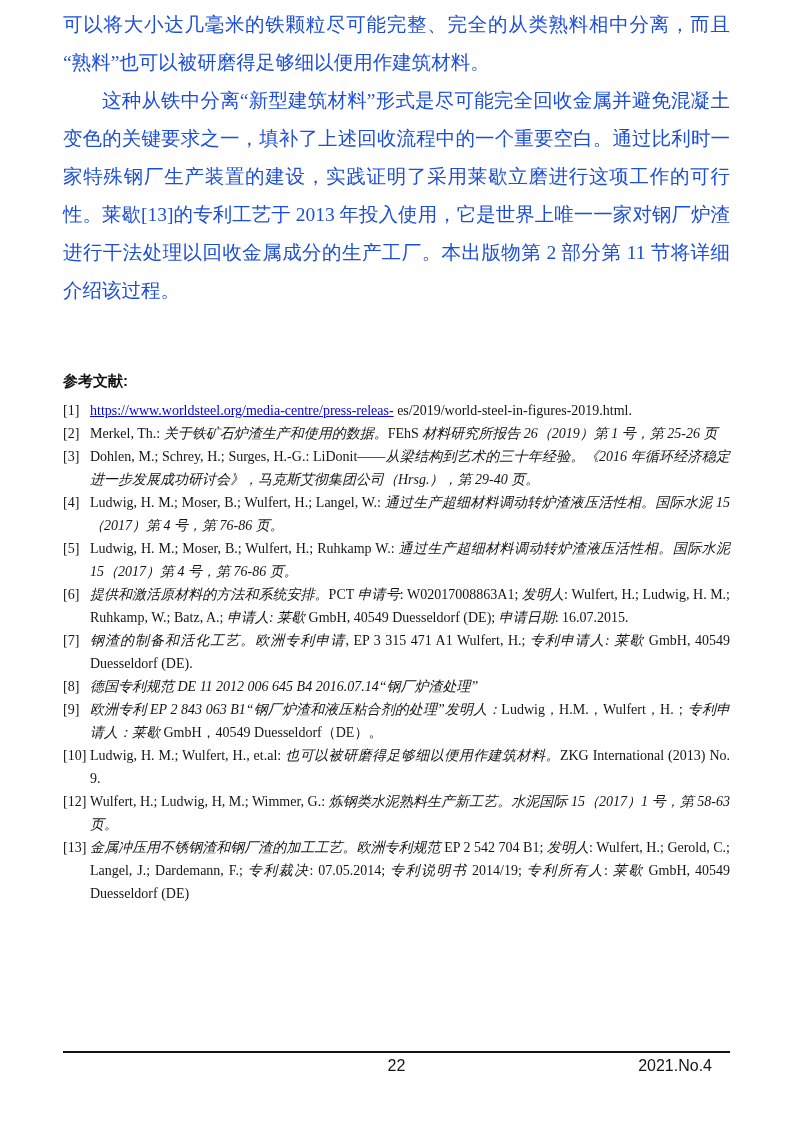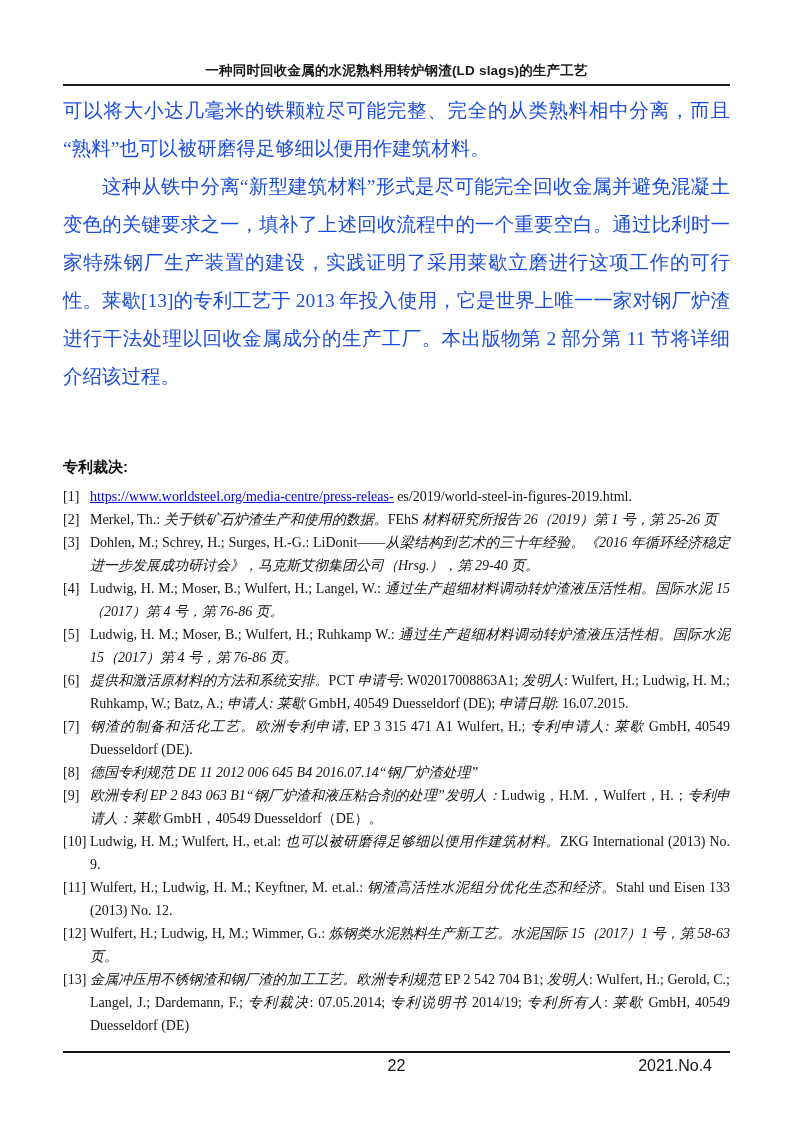--- a/index.html
+++ b/index.html
@@ -87,43 +87,39 @@
     top: 4px;
     right: 18px;
   }
 </style>
 </head>
 <body>
 
 <div class="page">
   <div class="content">
 
-    <div class="header">
-      <div class="header-title">一种同时回收金属的水泥熟料用转炉钢渣(LD slags)的生产工艺</div>
-    </div>
 
     <div class="body-text">
       <p class="para">可以将大小达几毫米的铁颗粒尽可能完整、完全的从类熟料相中分离，而且“熟料”也可以被研磨得足够细以便用作建筑材料。</p>
       <p class="para indent">这种从铁中分离“新型建筑材料”形式是尽可能完全回收金属并避免混凝土变色的关键要求之一，填补了上述回收流程中的一个重要空白。通过比利时一家特殊钢厂生产装置的建设，实践证明了采用莱歇立磨进行这项工作的可行性。莱歇[13]的专利工艺于 2013 年投入使用，它是世界上唯一一家对钢厂炉渣进行干法处理以回收金属成分的生产工厂。本出版物第 2 部分第 11 节将详细介绍该过程。</p>
     </div>
 
     <div class="refs">
-      <div class="refs-heading">专利裁决:</div>
+      <div class="refs-heading">参考文献:</div>
       <ol class="refs-list" id="refs-list">
           <li class="ref-item"><span class="ref-label">[1]</span><a class="ref-link" href="#">https://www.worldsteel.org/media-centre/press-releas-</a><span class="ref-roman"> es/2019/world-steel-in-figures-2019.html.</span></li>
           <li class="ref-item"><span class="ref-label">[2]</span><span class="ref-roman">Merkel, Th.: </span><span class="ref-italic">关于铁矿石炉渣生产和使用的数据。</span><span class="ref-roman">FEhS </span><span class="ref-italic">材料研究所报告 26（2019）第 1 号，第 25-26 页</span></li>
           <li class="ref-item"><span class="ref-label">[3]</span><span class="ref-roman">Dohlen, M.; Schrey, H.; Surges, H.-G.: LiDonit——</span><span class="ref-italic">从梁结构到艺术的三十年经验。《2016 年循环经济稳定进一步发展成功研讨会》，马克斯艾彻集团公司（Hrsg.），第 29-40 页。</span></li>
           <li class="ref-item"><span class="ref-label">[4]</span><span class="ref-roman">Ludwig, H. M.; Moser, B.; Wulfert, H.; Langel, W.: </span><span class="ref-italic">通过生产超细材料调动转炉渣液压活性相。国际水泥 15（2017）第 4 号，第 76-86 页。</span></li>
           <li class="ref-item"><span class="ref-label">[5]</span><span class="ref-roman">Ludwig, H. M.; Moser, B.; Wulfert, H.; Ruhkamp W.: </span><span class="ref-italic">通过生产超细材料调动转炉渣液压活性相。国际水泥 15（2017）第 4 号，第 76-86 页。</span></li>
           <li class="ref-item"><span class="ref-label">[6]</span><span class="ref-italic">提供和激活原材料的方法和系统安排。</span><span class="ref-roman">PCT </span><span class="ref-italic">申请号</span><span class="ref-roman">: W02017008863A1;  </span><span class="ref-italic">发明人</span><span class="ref-roman">: Wulfert, H.; Ludwig, H. M.; Ruhkamp, W.; Batz, A.;  </span><span class="ref-italic">申请人: 莱歇</span><span class="ref-roman"> GmbH, 40549 Duesseldorf (DE);  </span><span class="ref-italic">申请日期</span><span class="ref-roman">: 16.07.2015.</span></li>
           <li class="ref-item"><span class="ref-label">[7]</span><span class="ref-italic">钢渣的制备和活化工艺。欧洲专利申请</span><span class="ref-roman">, EP 3 315 471 A1 Wulfert, H.;  </span><span class="ref-italic">专利申请人: 莱歇</span><span class="ref-roman"> GmbH, 40549 Duesseldorf (DE).</span></li>
           <li class="ref-item"><span class="ref-label">[8]</span><span class="ref-italic">德国专利规范 DE 11 2012 006 645 B4 2016.07.14“钢厂炉渣处理”</span></li>
           <li class="ref-item"><span class="ref-label">[9]</span><span class="ref-italic">欧洲专利 EP 2 843 063 B1“钢厂炉渣和液压粘合剂的处理”发明人：</span><span class="ref-roman">Ludwig，H.M.，Wulfert，H.；</span><span class="ref-italic">专利申请人：莱歇</span><span class="ref-roman"> GmbH，40549 Duesseldorf（DE）。</span></li>
           <li class="ref-item"><span class="ref-label">[10]</span><span class="ref-roman">Ludwig, H. M.; Wulfert, H., et.al: </span><span class="ref-italic">也可以被研磨得足够细以便用作建筑材料。</span><span class="ref-roman">ZKG International (2013) No. 9.</span></li>
-          <li class="ref-item"><span class="ref-label">[11]</span><span class="ref-roman">Wulfert, H.; Ludwig, H. M.; Keyftner, M. et.al.: </span><span class="ref-italic">钢渣高活性水泥组分优化生态和经济。</span><span class="ref-roman">Stahl und Eisen 133 (2013) No. 12.</span></li>
           <li class="ref-item"><span class="ref-label">[12]</span><span class="ref-roman">Wulfert, H.; Ludwig, H, M.; Wimmer, G.: </span><span class="ref-italic">炼钢类水泥熟料生产新工艺。水泥国际 15（2017）1 号，第 58-63 页。</span></li>
           <li class="ref-item"><span class="ref-label">[13]</span><span class="ref-italic">金属冲压用不锈钢渣和钢厂渣的加工工艺。欧洲专利规范</span><span class="ref-roman"> EP 2 542 704 B1;  </span><span class="ref-italic">发明人</span><span class="ref-roman">: Wulfert, H.; Gerold, C.; Langel, J.; Dardemann, F.;  </span><span class="ref-italic">专利裁决</span><span class="ref-roman">: 07.05.2014;  </span><span class="ref-italic">专利说明书</span><span class="ref-roman"> 2014/19;  </span><span class="ref-italic">专利所有人</span><span class="ref-roman">: </span><span class="ref-italic">莱歇</span><span class="ref-roman"> GmbH, 40549 Duesseldorf (DE)</span></li>
         </ol>
     </div>
 
   </div>
 
   <div class="footer">
     <span class="footer-page-number">22</span>
     <span class="footer-issue">2021.No.4</span>

